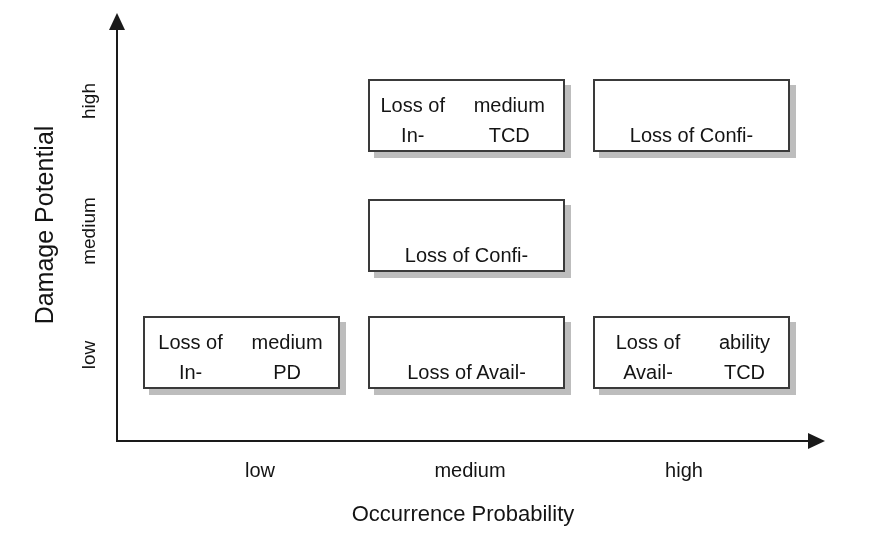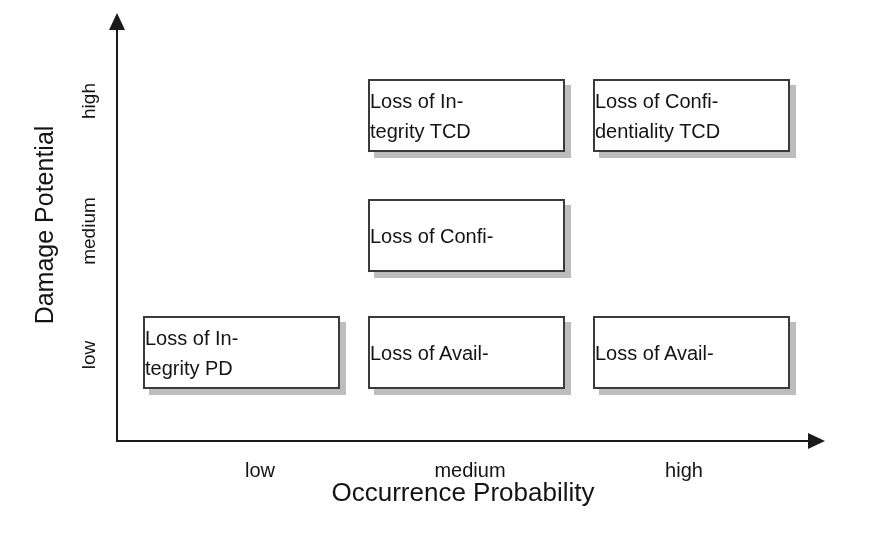--- a/index.html
+++ b/index.html
@@ -55,22 +55,22 @@
   
   .node {
     position: absolute;
     width: 197px;
     height: 73px;
     box-sizing: border-box;
     background: #ffffff;
     border: 2px solid #3a3a3a;
     box-shadow: 6px 6px 0 0 #bdbdbd;
     display: flex;
-    flex-direction: column;
-    align-items: flex-start;
+    flex-direction: row;
+    align-items: flex-end;
     justify-content: center;
     font-size: 20px;
     line-height: 30px;
     text-align: center;
   }
   .node-a { left: 368px; top: 79px; }
   .node-b { left: 593px; top: 79px; }
   .node-c { left: 368px; top: 199px; }
   .node-d { left: 143px; top: 316px; }
   .node-e { left: 368px; top: 316px; }
@@ -93,23 +93,23 @@
     transform: translate(-50%, -50%) rotate(-90deg);
     white-space: nowrap;
   }
   .ytick-high   { top: 101px; }
   .ytick-medium { top: 231px; }
   .ytick-low    { top: 355px; }
   
   .x-title {
     position: absolute;
     left: 463px;
-    top: 477px;
+    top: 501px;
     transform: translateX(-50%);
-    font-size: 26px;
+    font-size: 22px;
     white-space: nowrap;
   }
   .y-title {
     position: absolute;
     left: 44px;
     top: 225px;
     transform: translate(-50%, -50%) rotate(-90deg);
     font-size: 25px;
     white-space: nowrap;
   }
@@ -130,33 +130,33 @@
   <div class="xtick xtick-low">low</div>
   <div class="xtick xtick-medium">medium</div>
   <div class="xtick xtick-high">high</div>
 
   <div class="ytick ytick-high">high</div>
   <div class="ytick ytick-medium">medium</div>
   <div class="ytick ytick-low">low</div>
 
   <div class="node node-a">
     <span>Loss of In-</span>
-    <span>tegrity TCD</span>
+    <span>medium TCD</span>
   </div>
   <div class="node node-b">
     <span>Loss of Confi-</span>
-    <span>dentiality TCD</span>
   </div>
   <div class="node node-c">
     <span>Loss of Confi-</span>
   </div>
   <div class="node node-d">
     <span>Loss of In-</span>
-    <span>tegrity PD</span>
+    <span>medium PD</span>
   </div>
   <div class="node node-e">
     <span>Loss of Avail-</span>
   </div>
   <div class="node node-f">
     <span>Loss of Avail-</span>
+    <span>ability TCD</span>
   </div>
 
 </div>
 
 </body></html>

